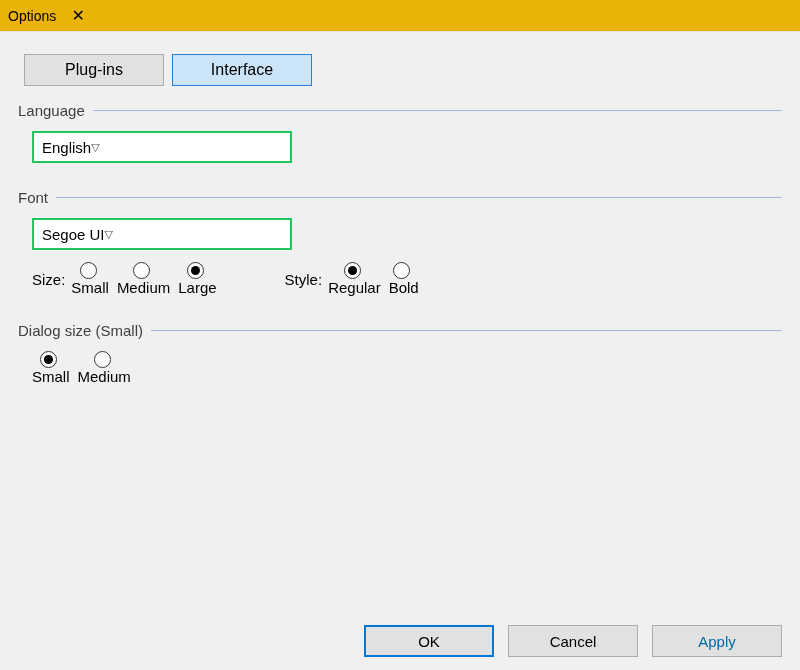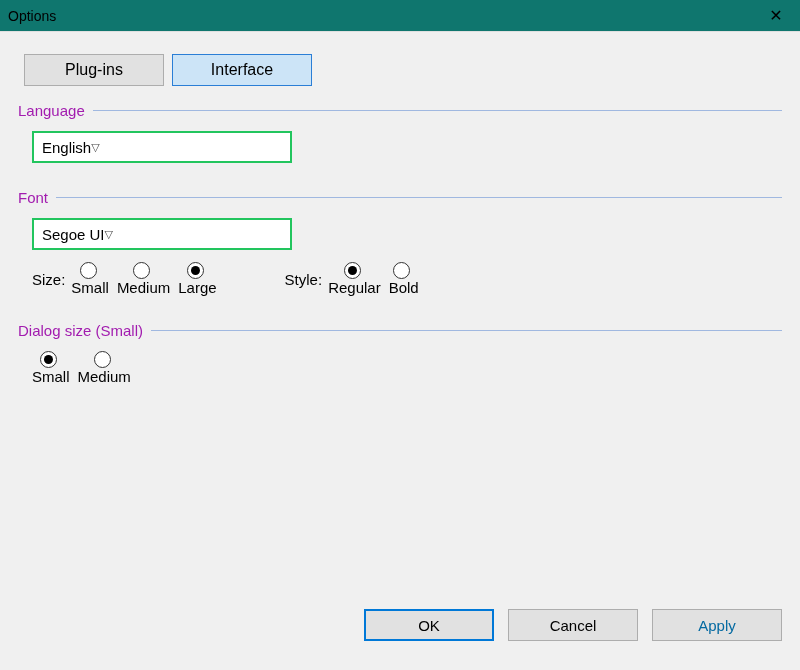--- a/index.html
+++ b/index.html
@@ -7,25 +7,25 @@
       font-family: "Segoe UI", Tahoma, sans-serif;
       font-size: 15px;
       background: #f0f0f0;
       width: 800px;
       height: 670px;
       overflow: hidden;
       color: #000;
     }
     .title-bar {
       display: flex;
-      justify-content: space-between;
+      justify-content: flex-start;
       align-items: center;
       height: 32px;
       padding: 0 2px 0 8px;
-      background: #0f766e;
+      background: #eab308;
       border-bottom: 1px solid #e0e0e0;
     }
     .title-text { font-size: 14px; }
     .close-btn {
       width: 44px;
       height: 30px;
       display: flex;
       align-items: center;
       justify-content: center;
       font-size: 16px;
@@ -57,21 +57,21 @@
     }
     .group {
       margin-bottom: 26px;
     }
     .group-header {
       display: flex;
       align-items: center;
       margin-bottom: 12px;
     }
     .group-title {
-      color: #a21caf;
+      color: #404040;
       font-size: 15px;
       padding-right: 8px;
       white-space: nowrap;
     }
     .group-line {
       flex: 1;
       height: 1px;
       background: #a0b8e0;
     }
     .group-body {
@@ -120,21 +120,21 @@
     }
     .radio-dot {
       width: 9px;
       height: 9px;
       border-radius: 50%;
       background: #000;
     }
     .spacer-h { width: 60px; }
     .button-bar {
       position: absolute;
-      bottom: 16px;
+      bottom: 0;
       left: 0;
       right: 0;
       height: 58px;
       display: flex;
       justify-content: flex-end;
       align-items: center;
       gap: 14px;
       padding-right: 18px;
       background: #f0f0f0;
     }

